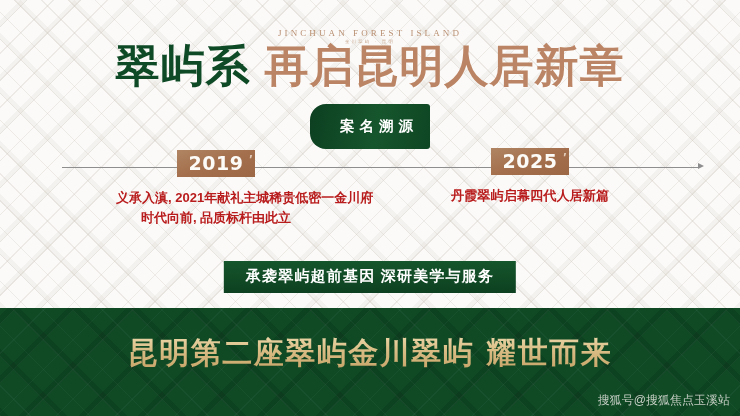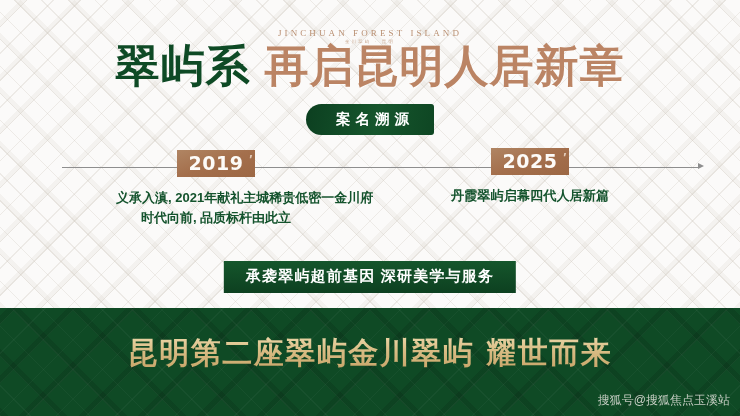--- a/index.html
+++ b/index.html
@@ -70,22 +70,22 @@
   .hl-brown {
     color:#bb8464;
     margin-left:14px;
     text-shadow:0 1px 0 rgba(255,255,255,.55);
   }
 
   
   .pill-banner {
     position:absolute; top:104px; left:50%;
     transform:translateX(-50%);
-    height:31px;
-    padding:0 20px 0 30px;
+    height:45px;
+    padding:0 12px 0 30px;
     background:linear-gradient(100deg,#0c3f20 0%,#16562d 55%,#0e4623 100%);
     border-radius:16px 3px 3px 16px;
     display:flex; align-items:center; justify-content:flex-start;
   }
   .pill-banner span {
     font-size:14.5px; font-weight:bold;
     color:#ffffff;
     letter-spacing:5px;
     white-space:nowrap;
   }
@@ -126,21 +126,21 @@
   }
   .year-chip .tick {
     position:absolute; top:2px; right:3px;
     font-size:13px; color:#e2cbb9; font-weight:bold;
   }
 
   .year-desc {
     margin-top:11px;
     font-size:13.2px;
     font-weight:bold;
-    color:#14532d;
+    color:#b91c1c;
     line-height:1.55;
     white-space:nowrap;
   }
   .year-node.n1 .year-desc { font-size:13px; }
 
   
   .green-bar {
     position:absolute; top:261px; left:50%;
     transform:translateX(-50%);
     padding:6px 22px 7px 22px;

